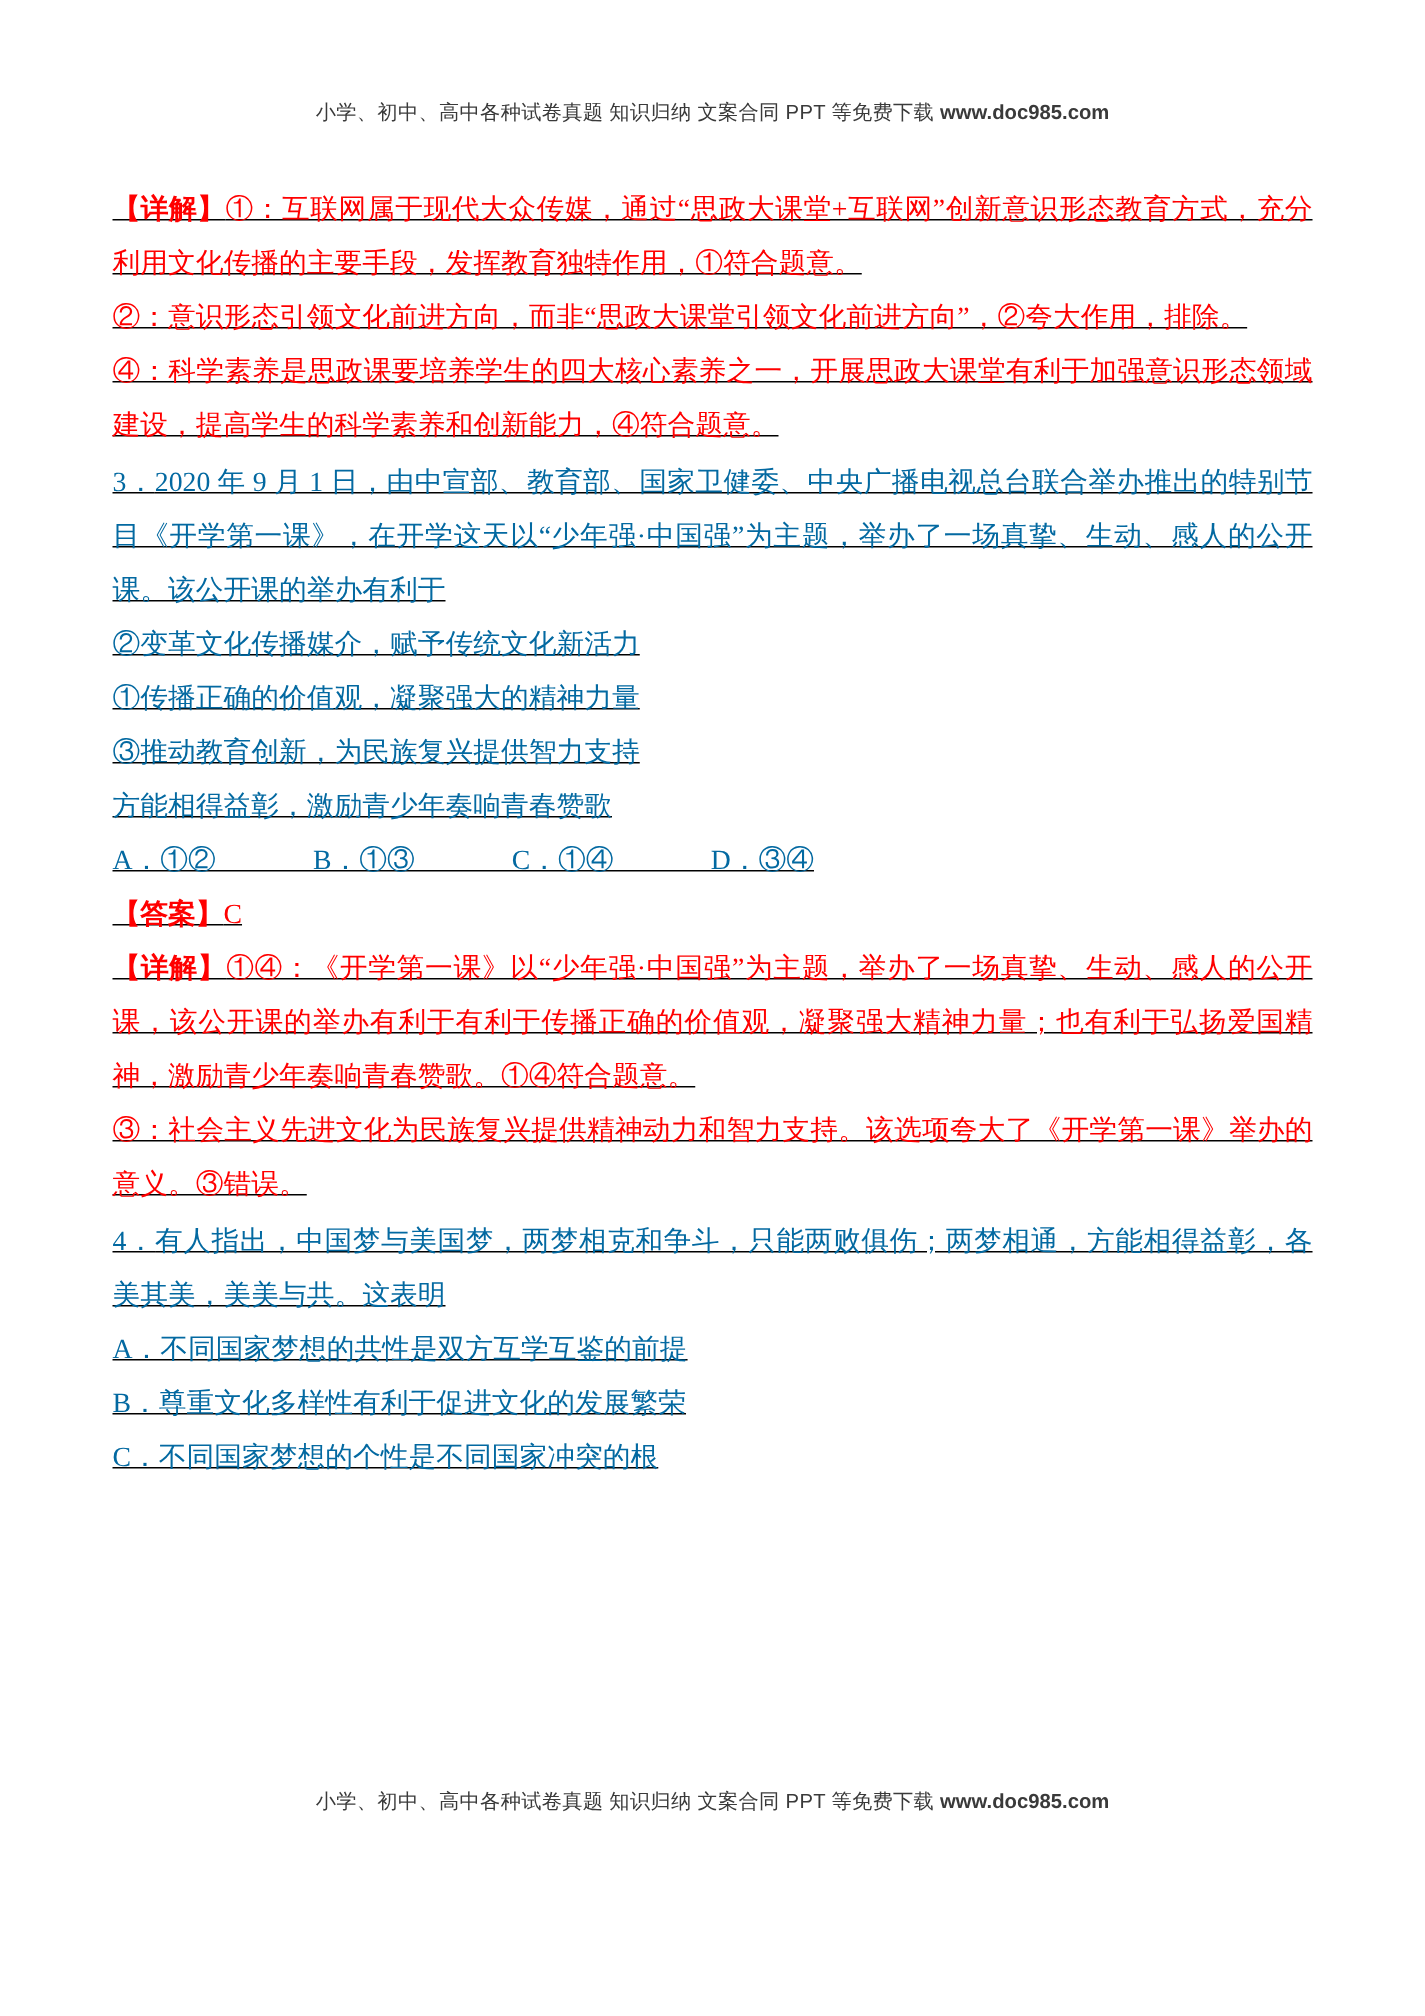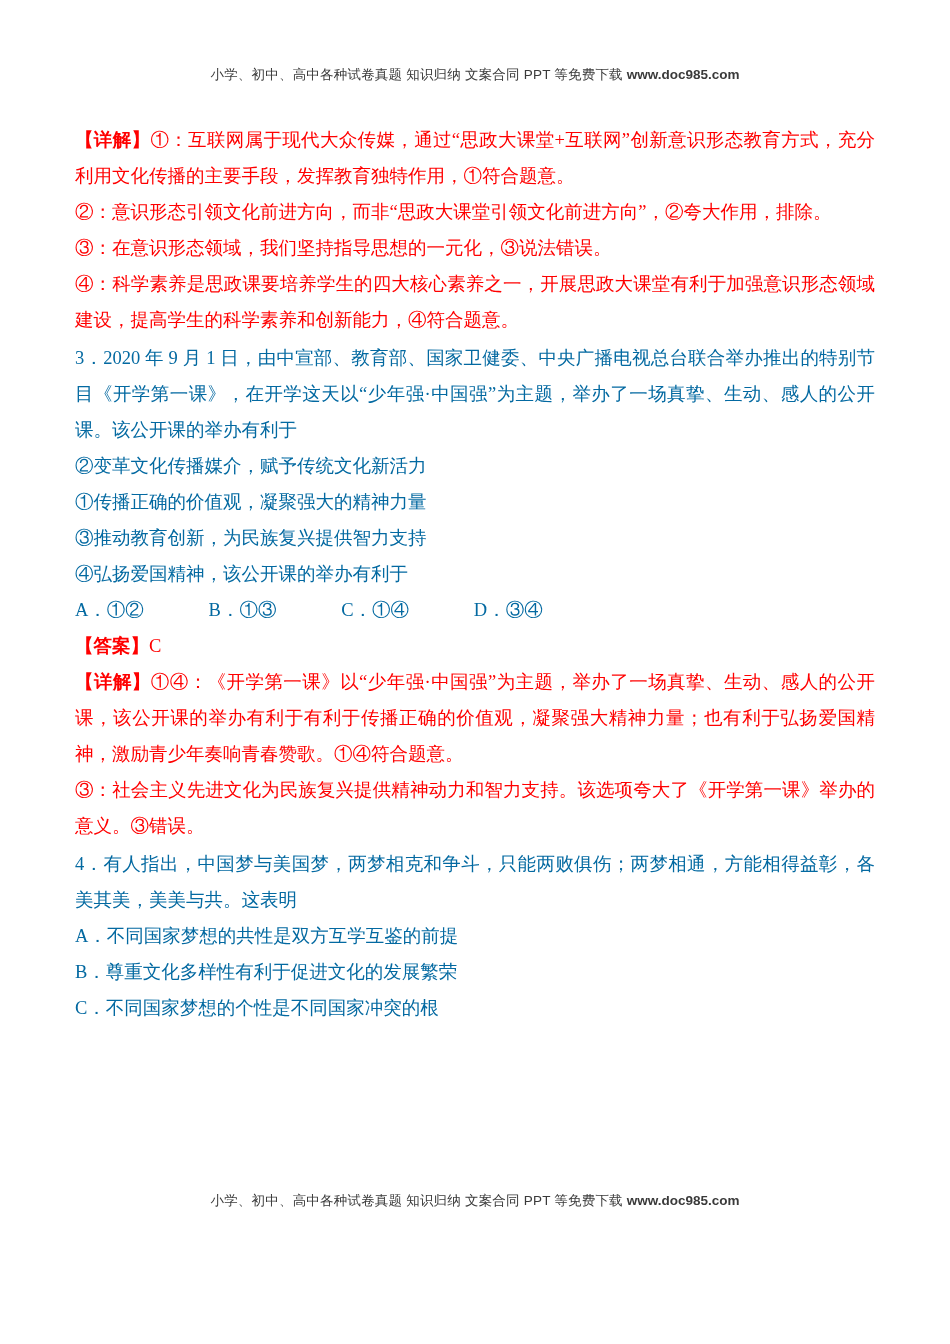--- a/index.html
+++ b/index.html
@@ -41,20 +41,21 @@
     width: 950px;
   }
   .watermark-bottom {
     position: absolute;
     top: 1192px;
     left: 0;
     width: 950px;
   }
   .content {
     padding-top: 122px;
+    text-decoration: underline;
   }
   p {
     margin: 0;
     font-size: 18.5px;
     line-height: 36px;
     text-align: justify;
     text-justify: inter-ideograph;
   }
   .red {
     color: #ff0000;
@@ -88,28 +89,27 @@
 <div class="page">
 
   <div class="watermark watermark-top">
     <span>小学、初中、高中各种试卷真题 知识归纳 文案合同 PPT 等免费下载 </span><span class="brand">www.doc985.com</span>
   </div>
 
   <div class="content">
 
     <p class="red"><span class="bracket">【详解】</span><span>①：互联网属于现代大众传媒，通过“思政大课堂+互联网”创新意识形态教育方式，充分利用文化传播的主要手段，发挥教育独特作用，①符合题意。</span></p>
     <p class="red">②：意识形态引领文化前进方向，而非“思政大课堂引领文化前进方向”，②夸大作用，排除。</p>
-    <p class="red">③：在意识形态领域，我们坚持指导思想的一元化，③说法错误。</p>
     <p class="red">④：科学素养是思政课要培养学生的四大核心素养之一，开展思政大课堂有利于加强意识形态领域建设，提高学生的科学素养和创新能力，④符合题意。</p>
 
     <p class="black q-block"><span>3．</span><span>2020 年 9 月 1 日，由中宣部、教育部、国家卫健委、中央广播电视总台联合举办推出的特别节目《开学第一课》，在开学这天以“少年强·中国强”为主题，举办了一场真挚、生动、感人的公开课。该公开课的举办有利于</span></p>
     <p class="black">②变革文化传播媒介，赋予传统文化新活力</p>
     <p class="black">①传播正确的价值观，凝聚强大的精神力量</p>
     <p class="black">③推动教育创新，为民族复兴提供智力支持</p>
-    <p class="black">④弘扬爱国精神，该公开课的举办有利于</p>
+    <p class="black">方能相得益彰，激励青少年奏响青春赞歌</p>
     <p class="black opts">A．①②              B．①③              C．①④              D．③④</p>
     <p class="ans-line"><span class="bracket">【答案】</span><span class="ansval">C</span></p>
 
     <p class="red"><span class="bracket">【详解】</span><span>①④：《开学第一课》以“少年强·中国强”为主题，举办了一场真挚、生动、感人的公开课，该公开课的举办有利于有利于传播正确的价值观，凝聚强大精神力量；也有利于弘扬爱国精神，激励青少年奏响青春赞歌。①④符合题意。</span></p>
     <p class="red">③：社会主义先进文化为民族复兴提供精神动力和智力支持。该选项夸大了《开学第一课》举办的意义。③错误。</p>
 
     <p class="black q-block"><span>4．</span><span>有人指出，中国梦与美国梦，两梦相克和争斗，只能两败俱伤；两梦相通，方能相得益彰，各美其美，美美与共。这表明</span></p>
     <p class="black">A．不同国家梦想的共性是双方互学互鉴的前提</p>
     <p class="black">B．尊重文化多样性有利于促进文化的发展繁荣</p>
     <p class="black">C．不同国家梦想的个性是不同国家冲突的根</p>

